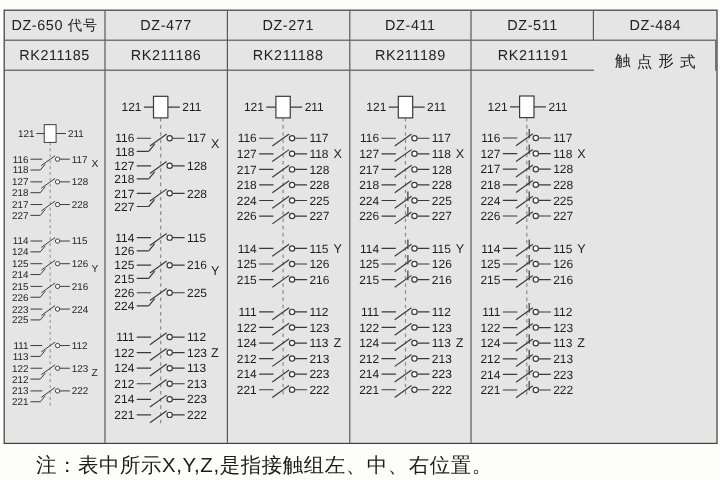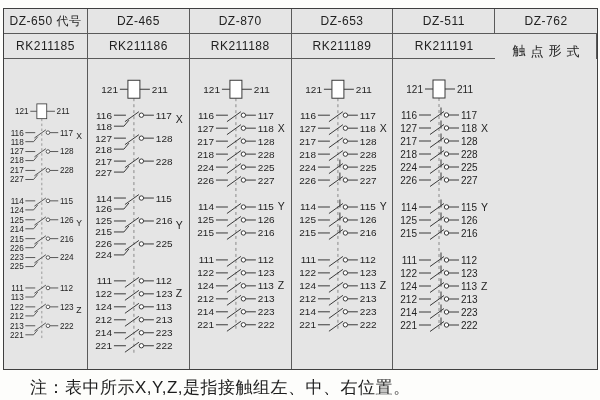--- a/index.html
+++ b/index.html
@@ -41,21 +41,21 @@
     position:absolute;left:30px;top:376px;
     font-size:17px;color:#1d1d1d;letter-spacing:0.5px;
   }
   svg text{font-family:"Liberation Sans","DejaVu Sans",sans-serif;}
 </style>
 </head>
 <body>
 
 <div class="tbl">
   <div class="cell hl">DZ-650 代号</div>
-  <div id="model-cells" style="display:contents"><div class="cell hl">DZ-465</div><div class="cell hl">DZ-870</div><div class="cell hl">DZ-653</div><div class="cell hl">DZ-511</div><div class="cell hl lastcol">DZ-762</div></div>
+  <div id="model-cells" style="display:contents"><div class="cell hl">DZ-477</div><div class="cell hl">DZ-271</div><div class="cell hl">DZ-411</div><div class="cell hl">DZ-511</div><div class="cell hl lastcol">DZ-484</div></div>
   <div id="code-cells" style="display:contents"><div class="cell hl">RK211185</div><div class="cell hl">RK211186</div><div class="cell hl">RK211188</div><div class="cell hl">RK211189</div><div class="cell hl lastcol">RK211191</div></div>
   <div class="cell lastrow">
     <div class="side-label">触点形式</div>
   </div>
   <div id="diagram-cells" style="display:contents"><div class="cell lastrow diagram-cell">
         <svg width="101" height="310" viewBox="0 0 101 310">
           <line x1="46" y1="39" x2="46" y2="309" stroke="#8a8a8a" stroke-width="1" stroke-dasharray="3,3"></line>
           <line x1="32" y1="30" x2="40" y2="30" stroke="#3a3a3a" stroke-width="1"></line>
           <rect x="40" y="21" width="12" height="18" fill="#fff" stroke="#3a3a3a" stroke-width="1"></rect>
           <line x1="52" y1="30" x2="62" y2="30" stroke="#3a3a3a" stroke-width="1"></line>

